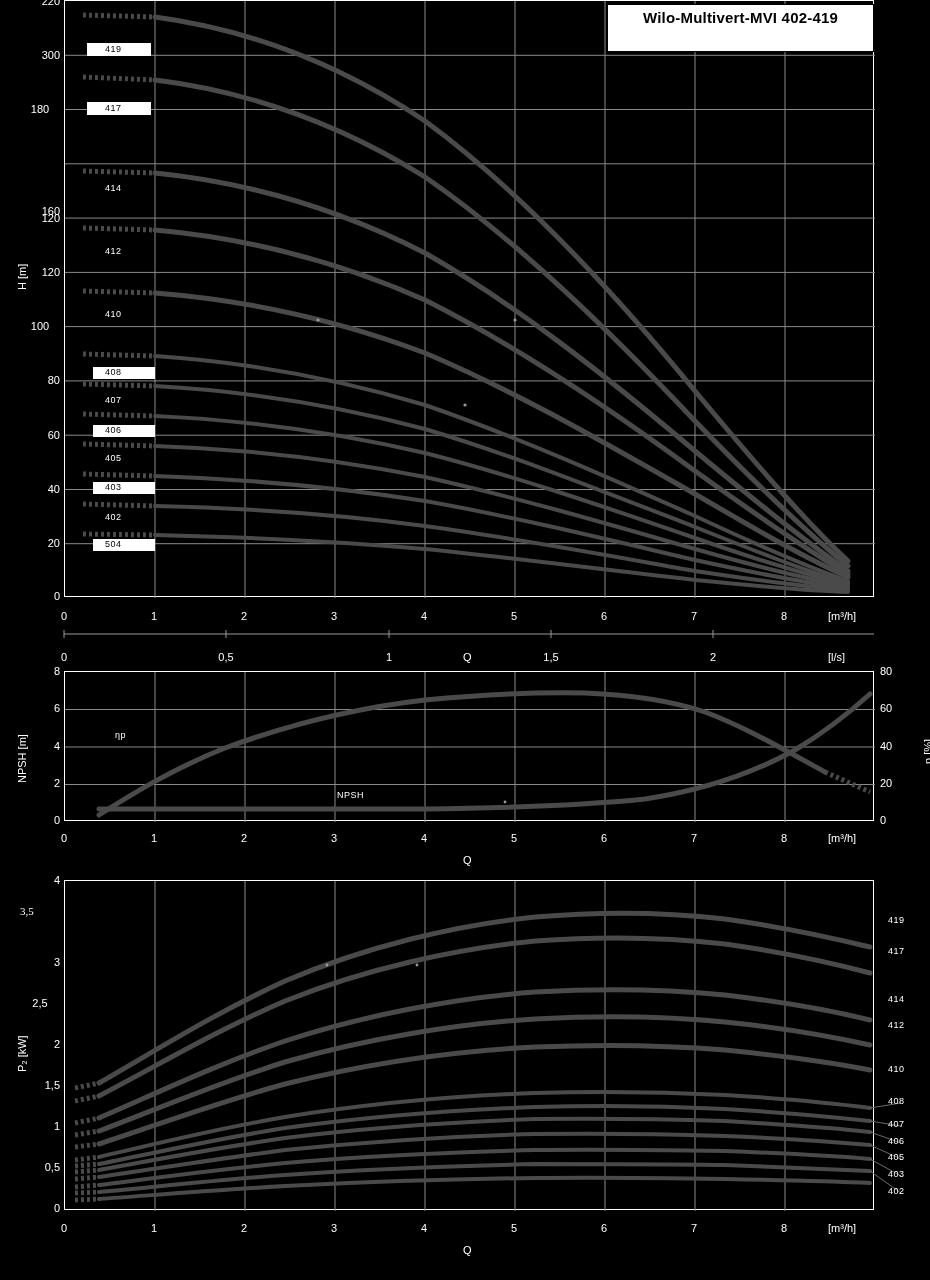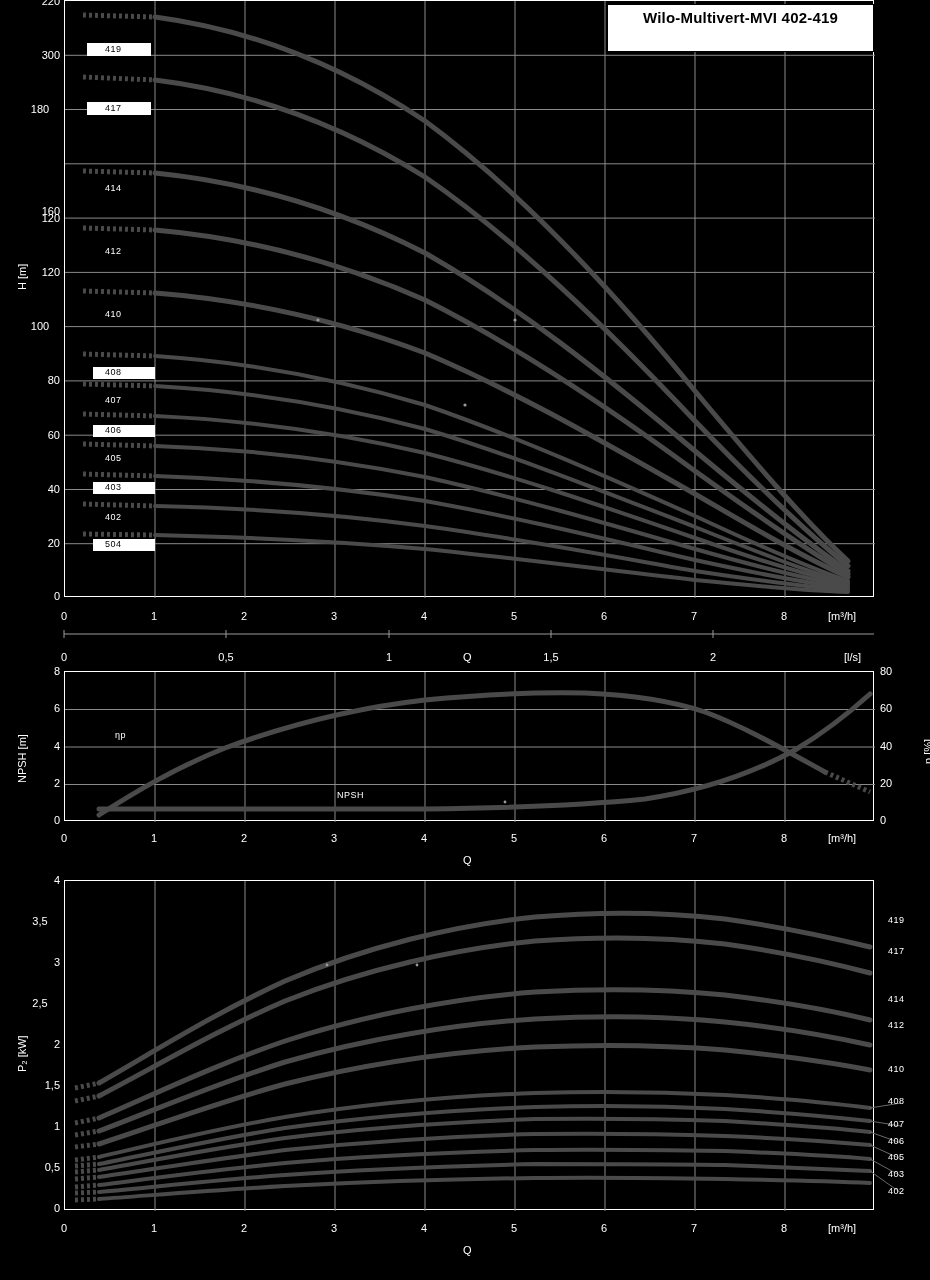--- a/index.html
+++ b/index.html
@@ -148,21 +148,21 @@
     <line x1="226" y1="2" x2="226" y2="10" stroke="#9a9a9a" stroke-width="1"></line>
     <line x1="389" y1="2" x2="389" y2="10" stroke="#9a9a9a" stroke-width="1"></line>
     <line x1="551" y1="2" x2="551" y2="10" stroke="#9a9a9a" stroke-width="1"></line>
     <line x1="713" y1="2" x2="713" y2="10" stroke="#9a9a9a" stroke-width="1"></line>
   </svg>
   <div class="tick" style="left:54px;top:651px;width:20px;">0</div>
   <div class="tick" style="left:211px;top:651px;width:30px;">0,5</div>
   <div class="tick" style="left:379px;top:651px;width:20px;">1</div>
   <div class="tick" style="left:536px;top:651px;width:30px;">1,5</div>
   <div class="tick" style="left:703px;top:651px;width:20px;">2</div>
-  <div class="axlabel" style="left:828px;top:651px;margin-left:16px;">[l/s]</div>
+  <div class="axlabel" style="left:828px;top:651px;">[l/s]</div>
   <div class="axlabel" style="left:463px;top:651px;">Q</div>
 </div>
 
 <div class="panel" style="left:0;top:668px;width:930px;height:190px;">
   <div class="plot" style="left:64px;top:3px;width:810px;height:150px;">
     <svg width="810" height="150" viewBox="0 0 810 150">
       <g stroke="#8a8a8a" stroke-width="1">
         <line x1="90" y1="0" x2="90" y2="150"></line>
         <line x1="180" y1="0" x2="180" y2="150"></line>
         <line x1="270" y1="0" x2="270" y2="150"></line>
@@ -282,21 +282,21 @@
   <span class="curvelabel" style="left:888px;top:148px;">412</span>
   <span class="curvelabel" style="left:888px;top:192px;">410</span>
   <span class="curvelabel" style="left:888px;top:224px;">408</span>
   <span class="curvelabel" style="left:888px;top:247px;">407</span>
   <span class="curvelabel" style="left:888px;top:264px;">406</span>
   <span class="curvelabel" style="left:888px;top:280px;">405</span>
   <span class="curvelabel" style="left:888px;top:297px;">403</span>
   <span class="curvelabel" style="left:888px;top:314px;">402</span>
 
   <div class="tick" style="left:20px;top:2px;width:40px;text-align:right;">4</div>
-  <div class="tick" style="left:20px;top:43px;width:40px;text-align:center;">3,5</div>
+  <div class="tick" style="left:20px;top:33px;width:40px;text-align:left;font-family:Liberation Serif, serif;">3,5</div>
   <div class="tick" style="left:20px;top:84px;width:40px;text-align:right;">3</div>
   <div class="tick" style="left:20px;top:125px;width:40px;text-align:center;">2,5</div>
   <div class="tick" style="left:20px;top:166px;width:40px;text-align:right;">2</div>
   <div class="tick" style="left:20px;top:207px;width:40px;text-align:right;">1,5</div>
   <div class="tick" style="left:20px;top:248px;width:40px;text-align:right;">1</div>
   <div class="tick" style="left:20px;top:289px;width:40px;text-align:right;">0,5</div>
   <div class="tick" style="left:20px;top:330px;width:40px;text-align:right;">0</div>
   <div class="axlabel rot" style="left:16px;top:200px;">P₂ [kW]</div>
 
   <div class="tick" style="left:54px;top:350px;width:20px;">0</div>

